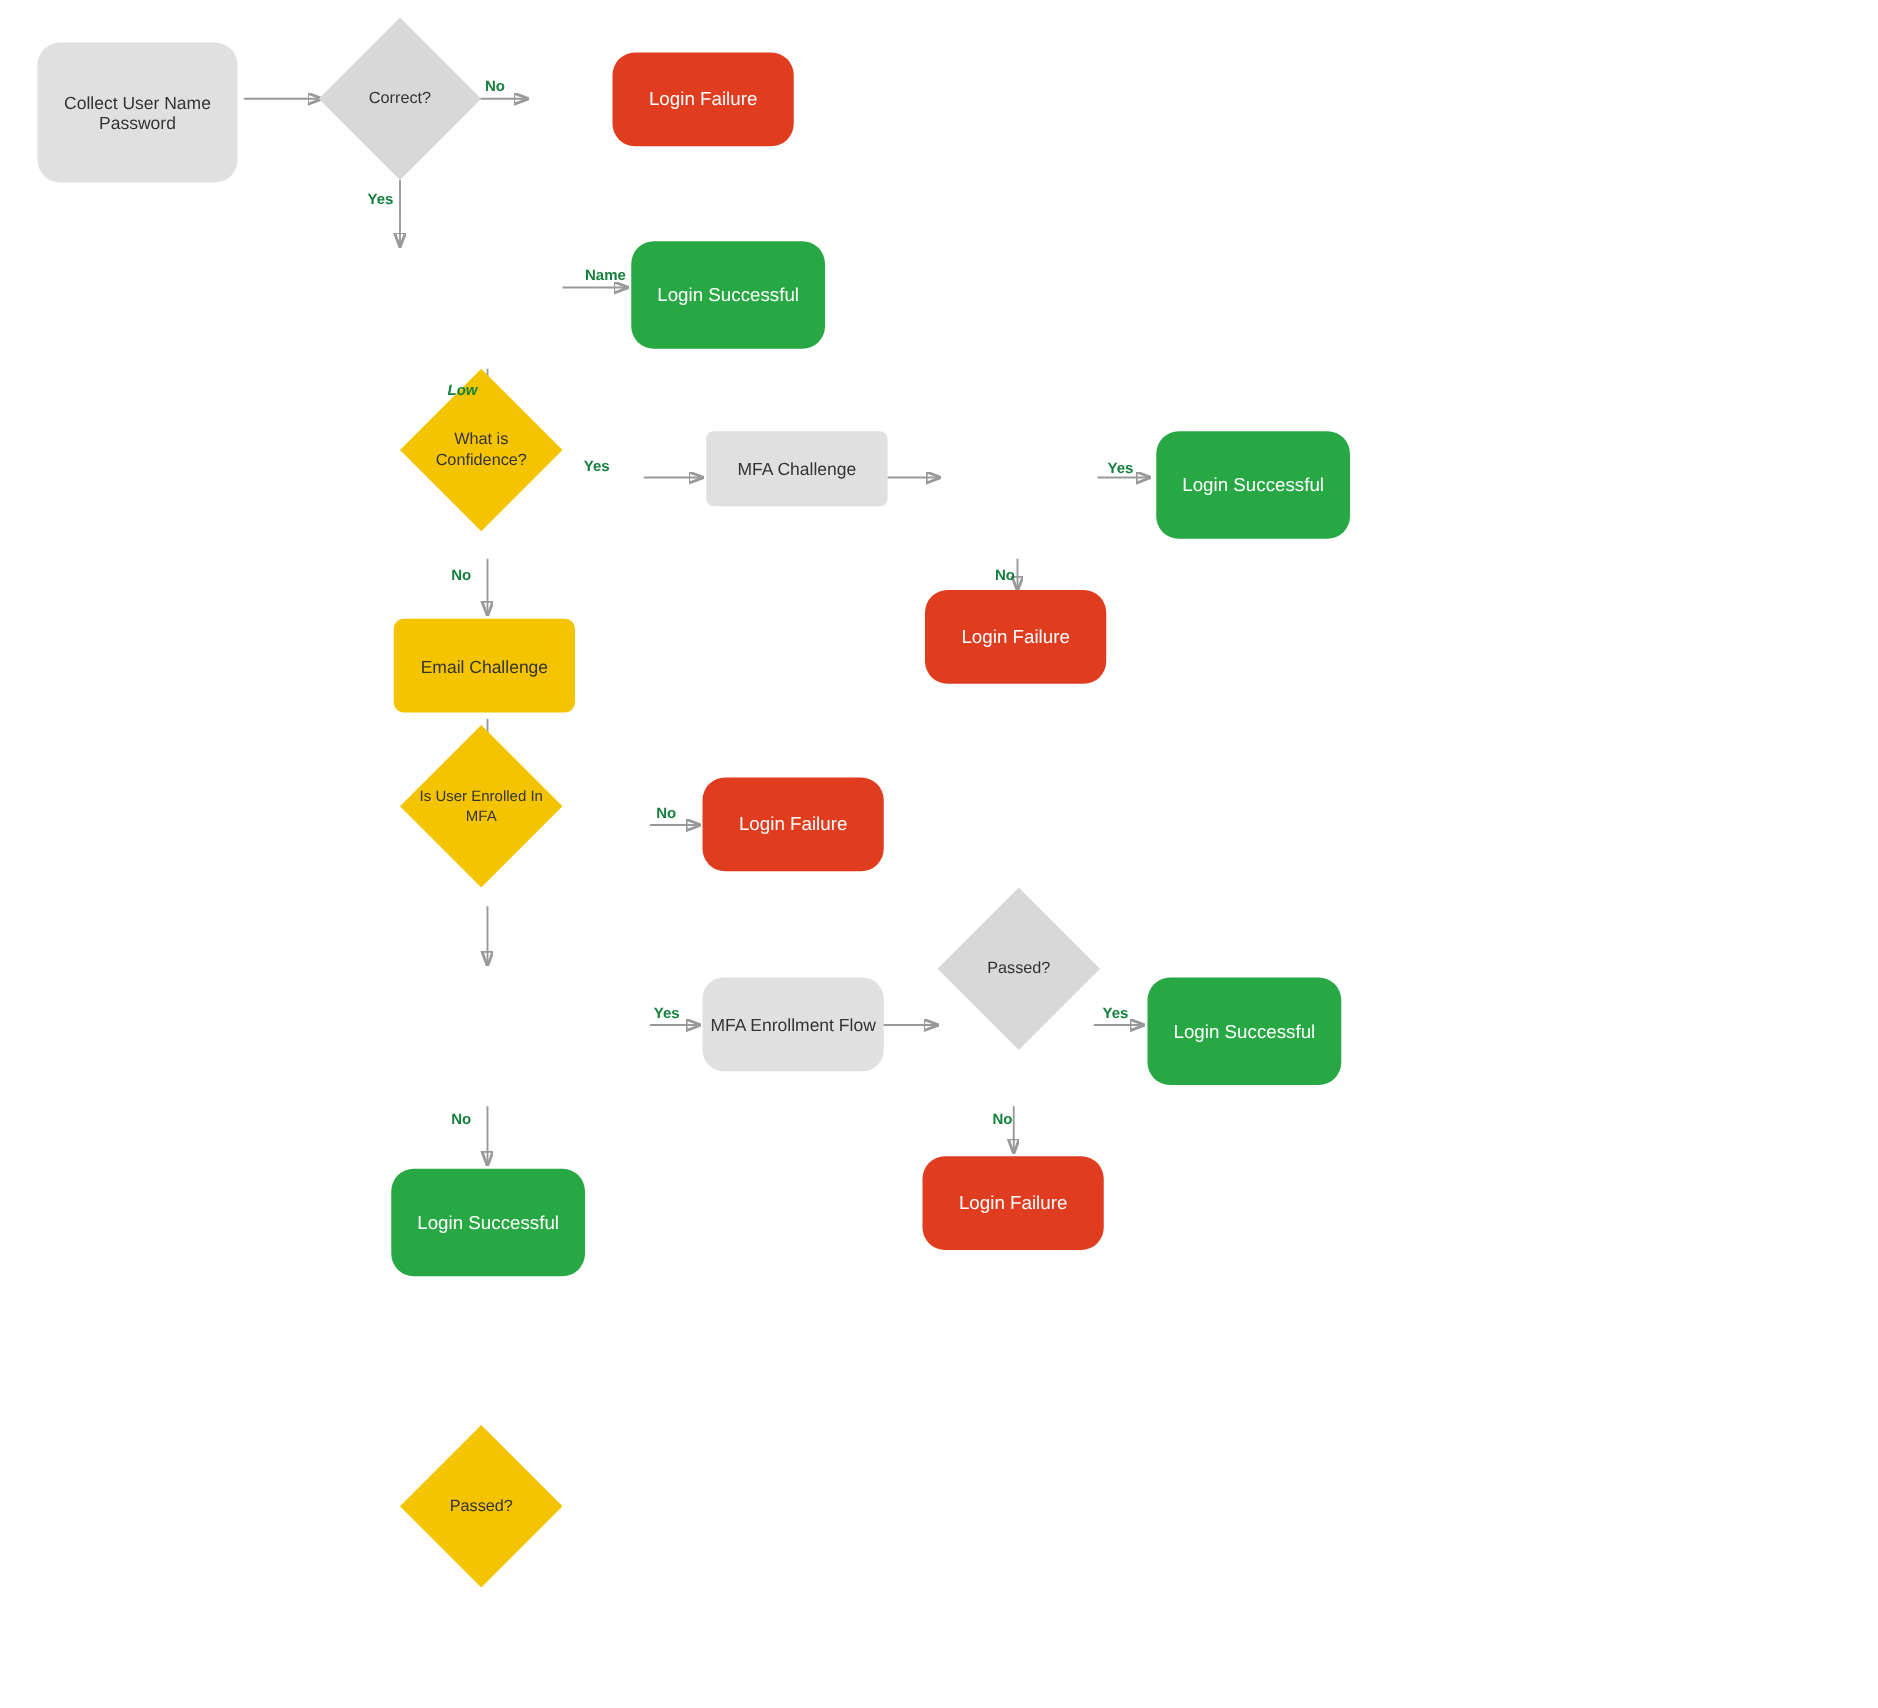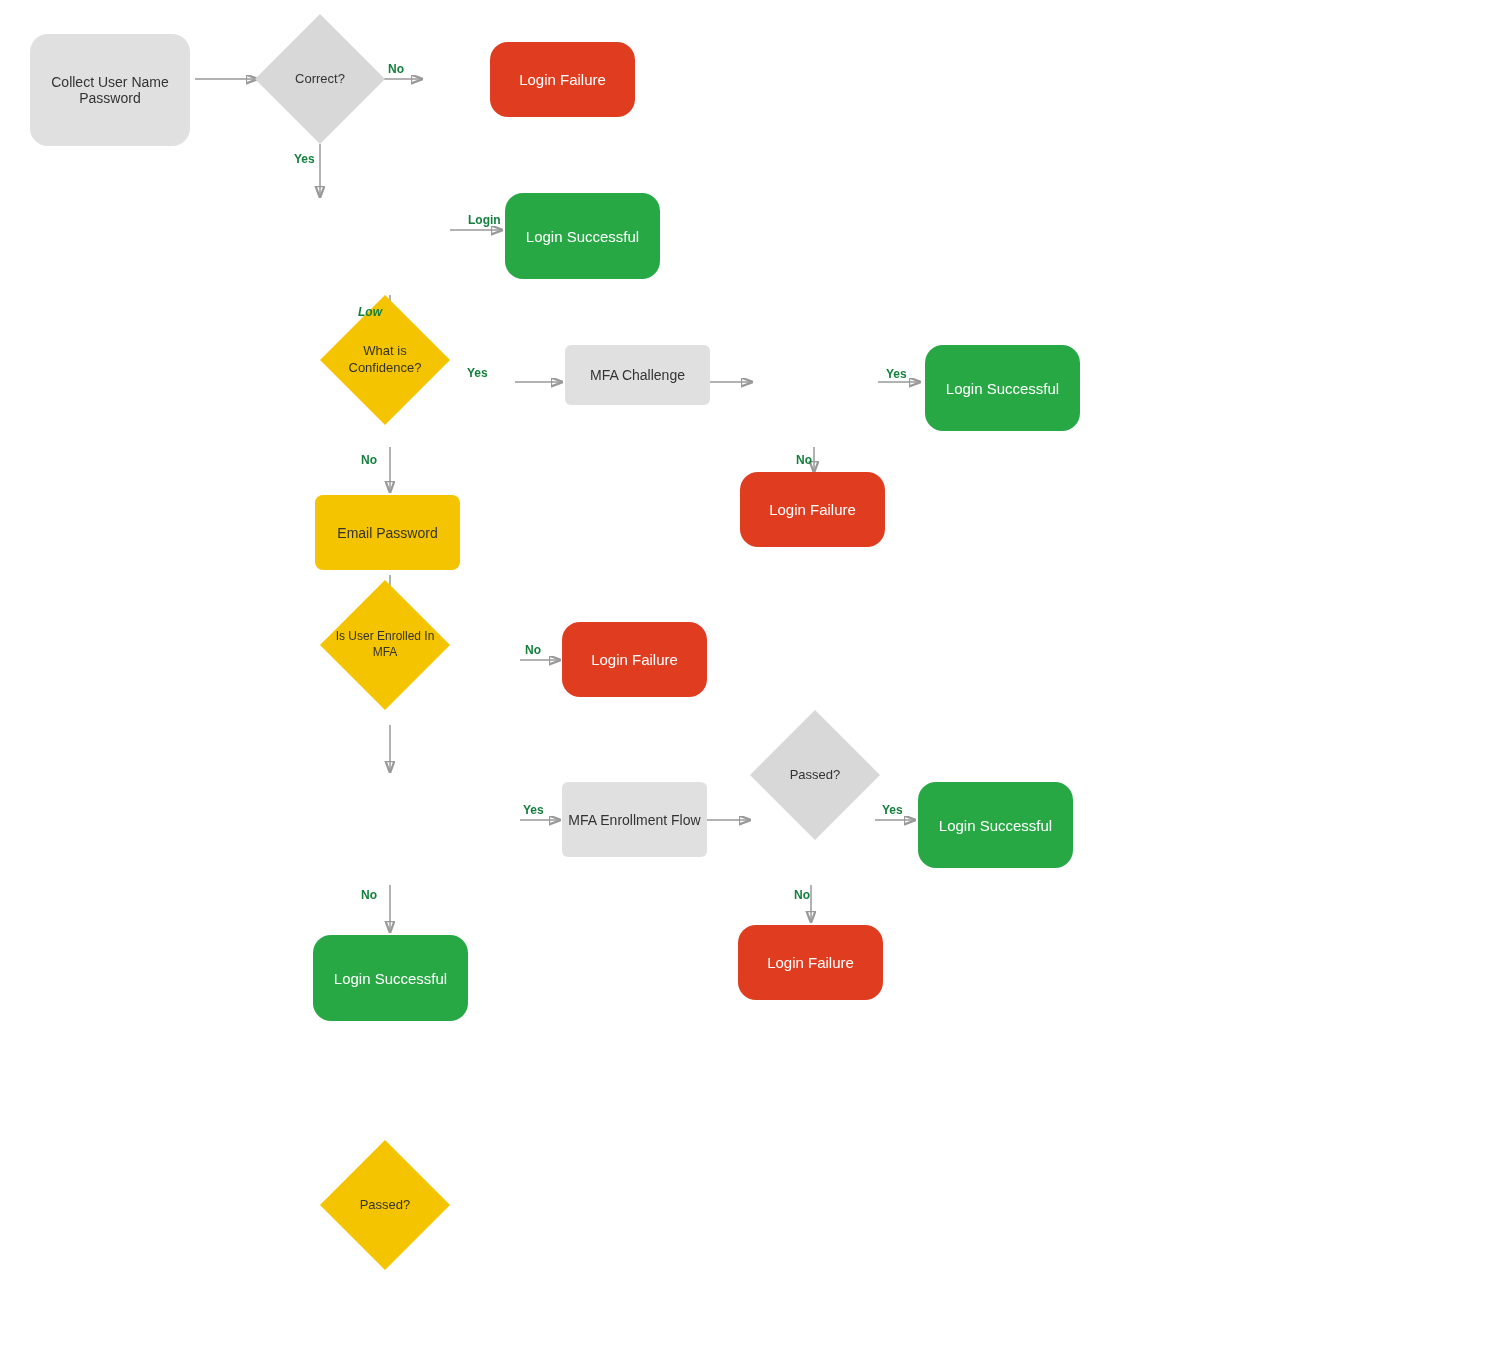--- a/index.html
+++ b/index.html
@@ -222,21 +222,21 @@
   <div class="node diamond diamond-yellow" style="left:320px; top:165px;">
     <div class="diamond-inner">
       <svg class="diamond-shape" viewBox="0 0 140 140">
         <polygon points="70,0 140,70 70,140 0,70" fill="#f5c400"></polygon>
       </svg>
       <span class="diamond-text" style="width:110px;">What is
 Confidence?</span>
     </div>
   </div>
 
-  <div class="label" style="left:468px; top:213px;">Login</div>
+  <div class="label" style="left:468px; top:213px;">Name</div>
 
   <div class="node rounded-rect rect-green" style="left:505px; top:193px;">
     <span>Login Successful</span>
   </div>
 
   <div class="label" style="left:358px; top:305px;font-style:italic;">Low</div>
 
   <div class="node diamond diamond-yellow" style="left:320px; top:320px;">
     <div class="diamond-inner">
       <svg class="diamond-shape" viewBox="0 0 140 140">
@@ -271,41 +271,41 @@
 
   <div class="label" style="left:796px; top:453px;">No</div>
 
   <div class="node rounded-rect rect-red" style="left:740px; top:472px;">
     <span>Login Failure</span>
   </div>
 
   <div class="label" style="left:361px; top:453px;">No</div>
 
   <div class="node rect-yellow" style="left:315px; top:495px;">
-    <span>Email Password</span>
+    <span>Email Challenge</span>
   </div>
 
   <div class="node diamond diamond-yellow" style="left:320px; top:620px;">
     <div class="diamond-inner">
       <svg class="diamond-shape" viewBox="0 0 130 130">
         <polygon points="65,0 130,65 65,130 0,65" fill="#f5c400"></polygon>
       </svg>
       <span class="diamond-text">Passed?</span>
     </div>
   </div>
 
   <div class="label" style="left:525px; top:643px;">No</div>
 
   <div class="node rounded-rect rect-red" style="left:562px; top:622px;">
     <span>Login Failure</span>
   </div>
 
   <div class="label" style="left:523px; top:803px;">Yes</div>
 
-  <div class="node rect-gray" style="left:562px; top:782px; width:145px; height:75px;">
+  <div class="node rect-gray" style="left:562px; top:782px; width:145px; height:75px;border-radius:17px;">
     <span>MFA Enrollment Flow</span>
   </div>
 
   <div class="label" style="left:882px; top:803px;">Yes</div>
 
   <div class="node rounded-rect rect-green" style="left:918px; top:782px;">
     <span>Login Successful</span>
   </div>
 
   <div class="label" style="left:794px; top:888px;">No</div>

